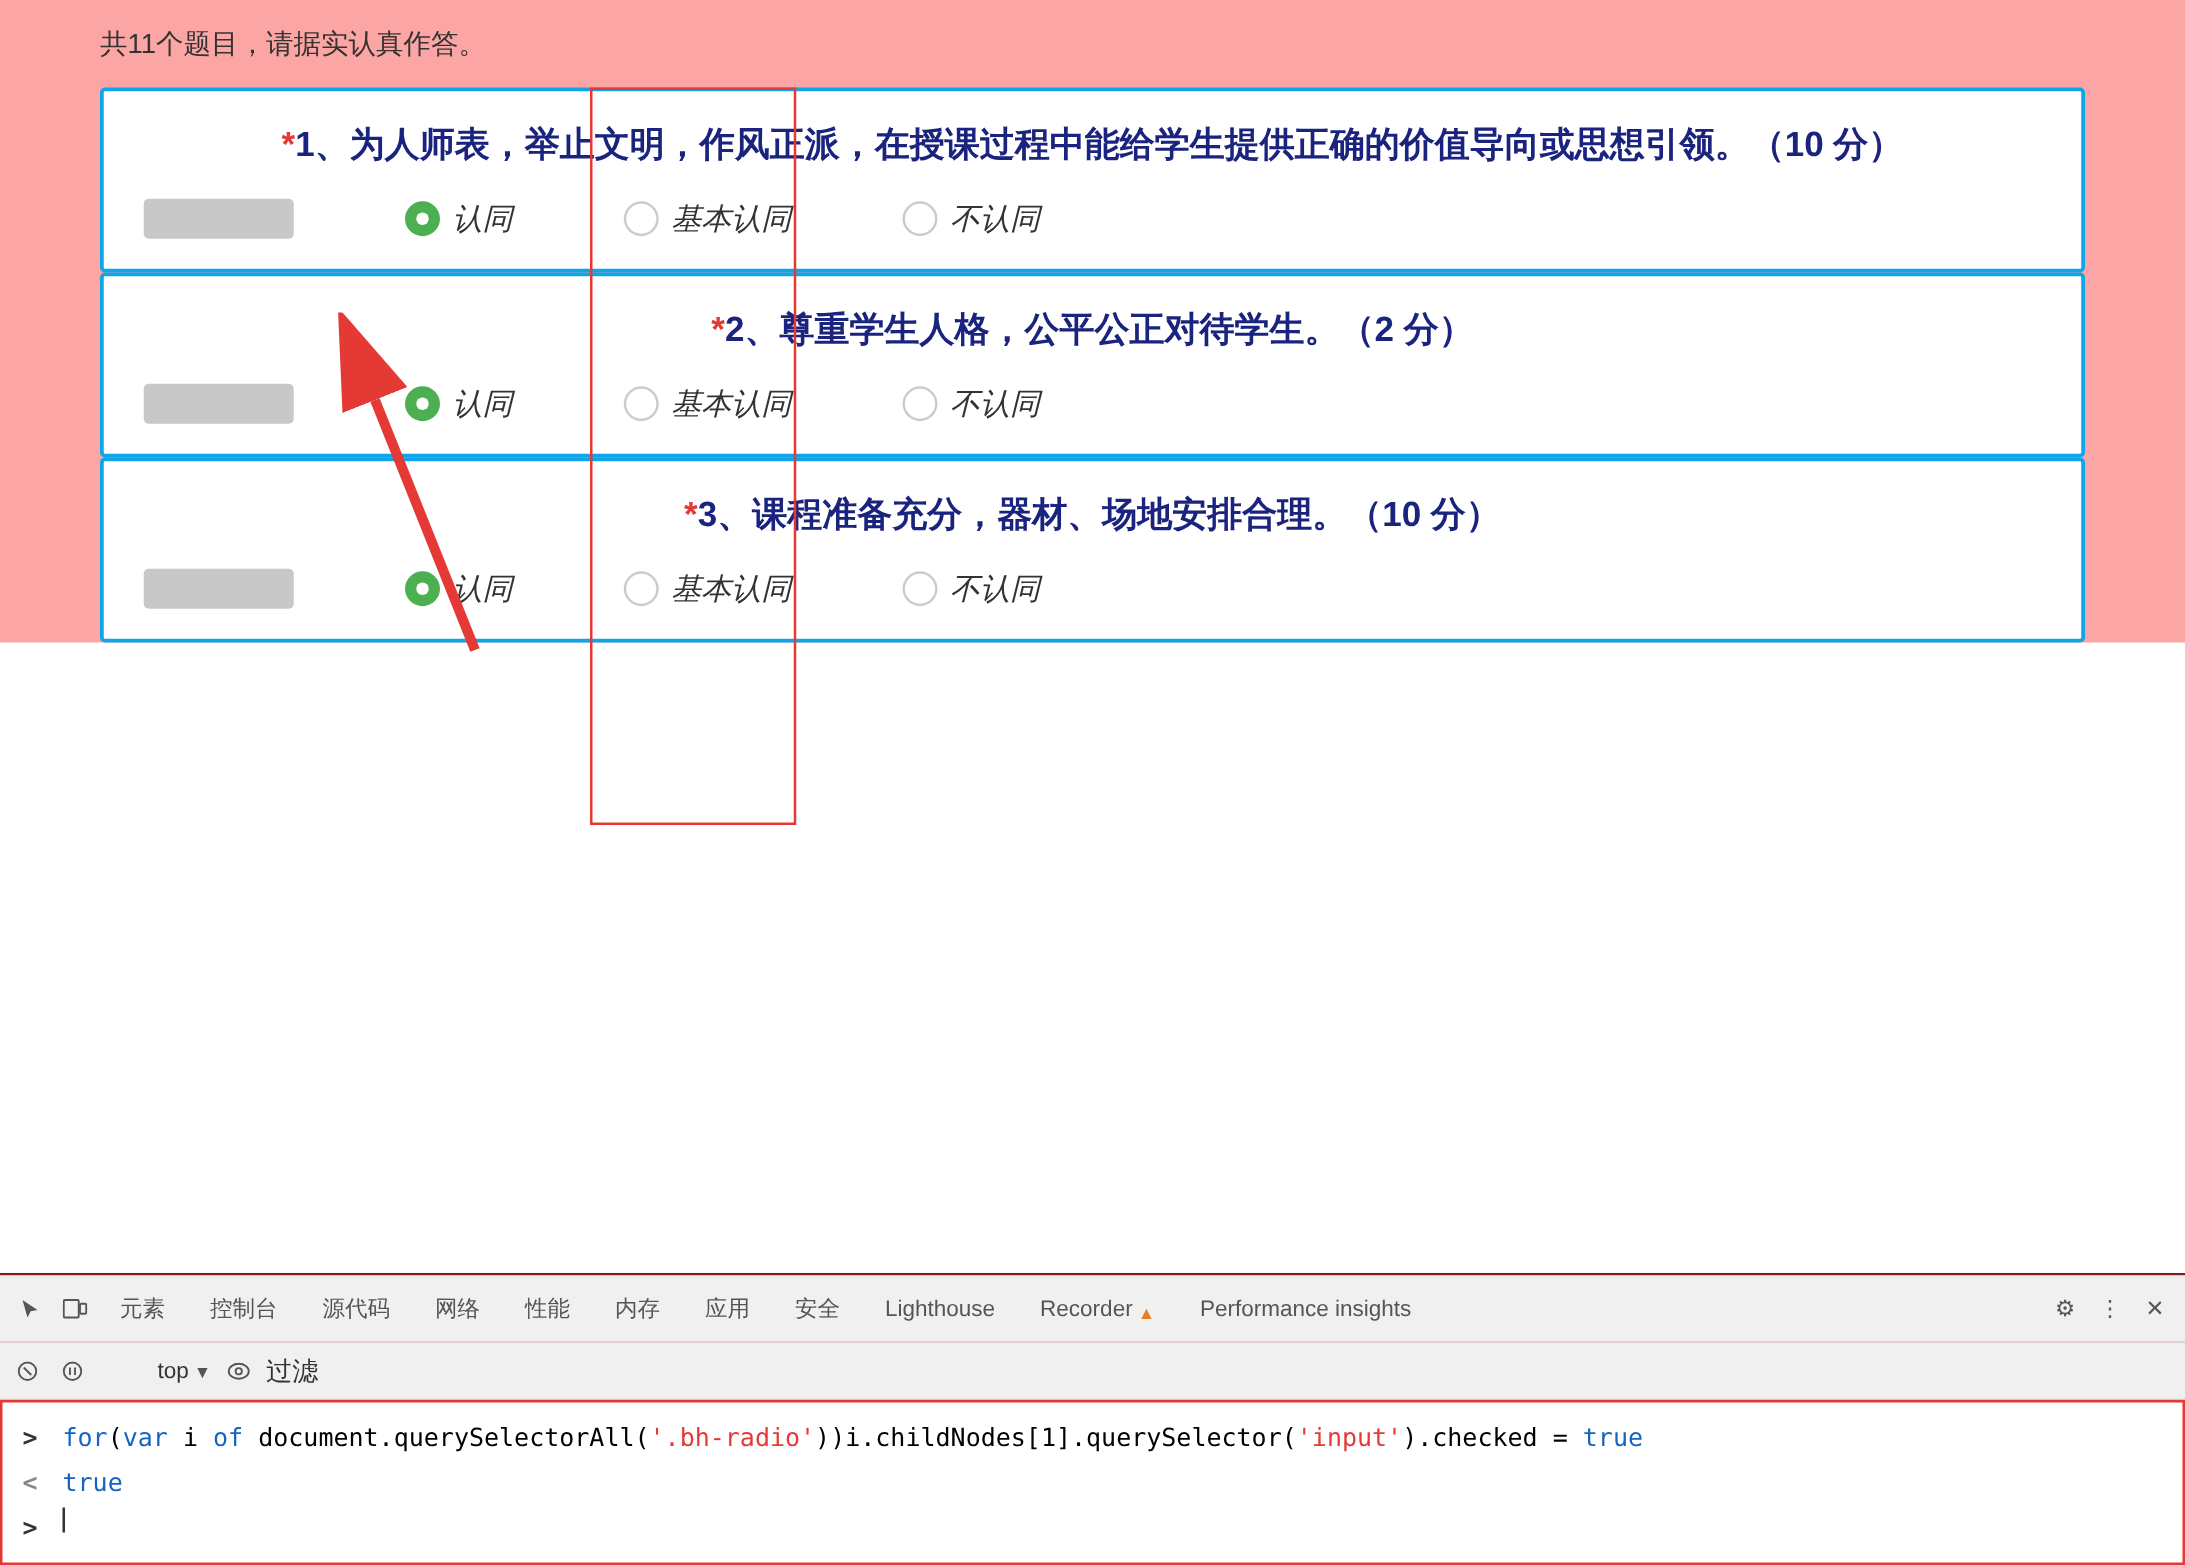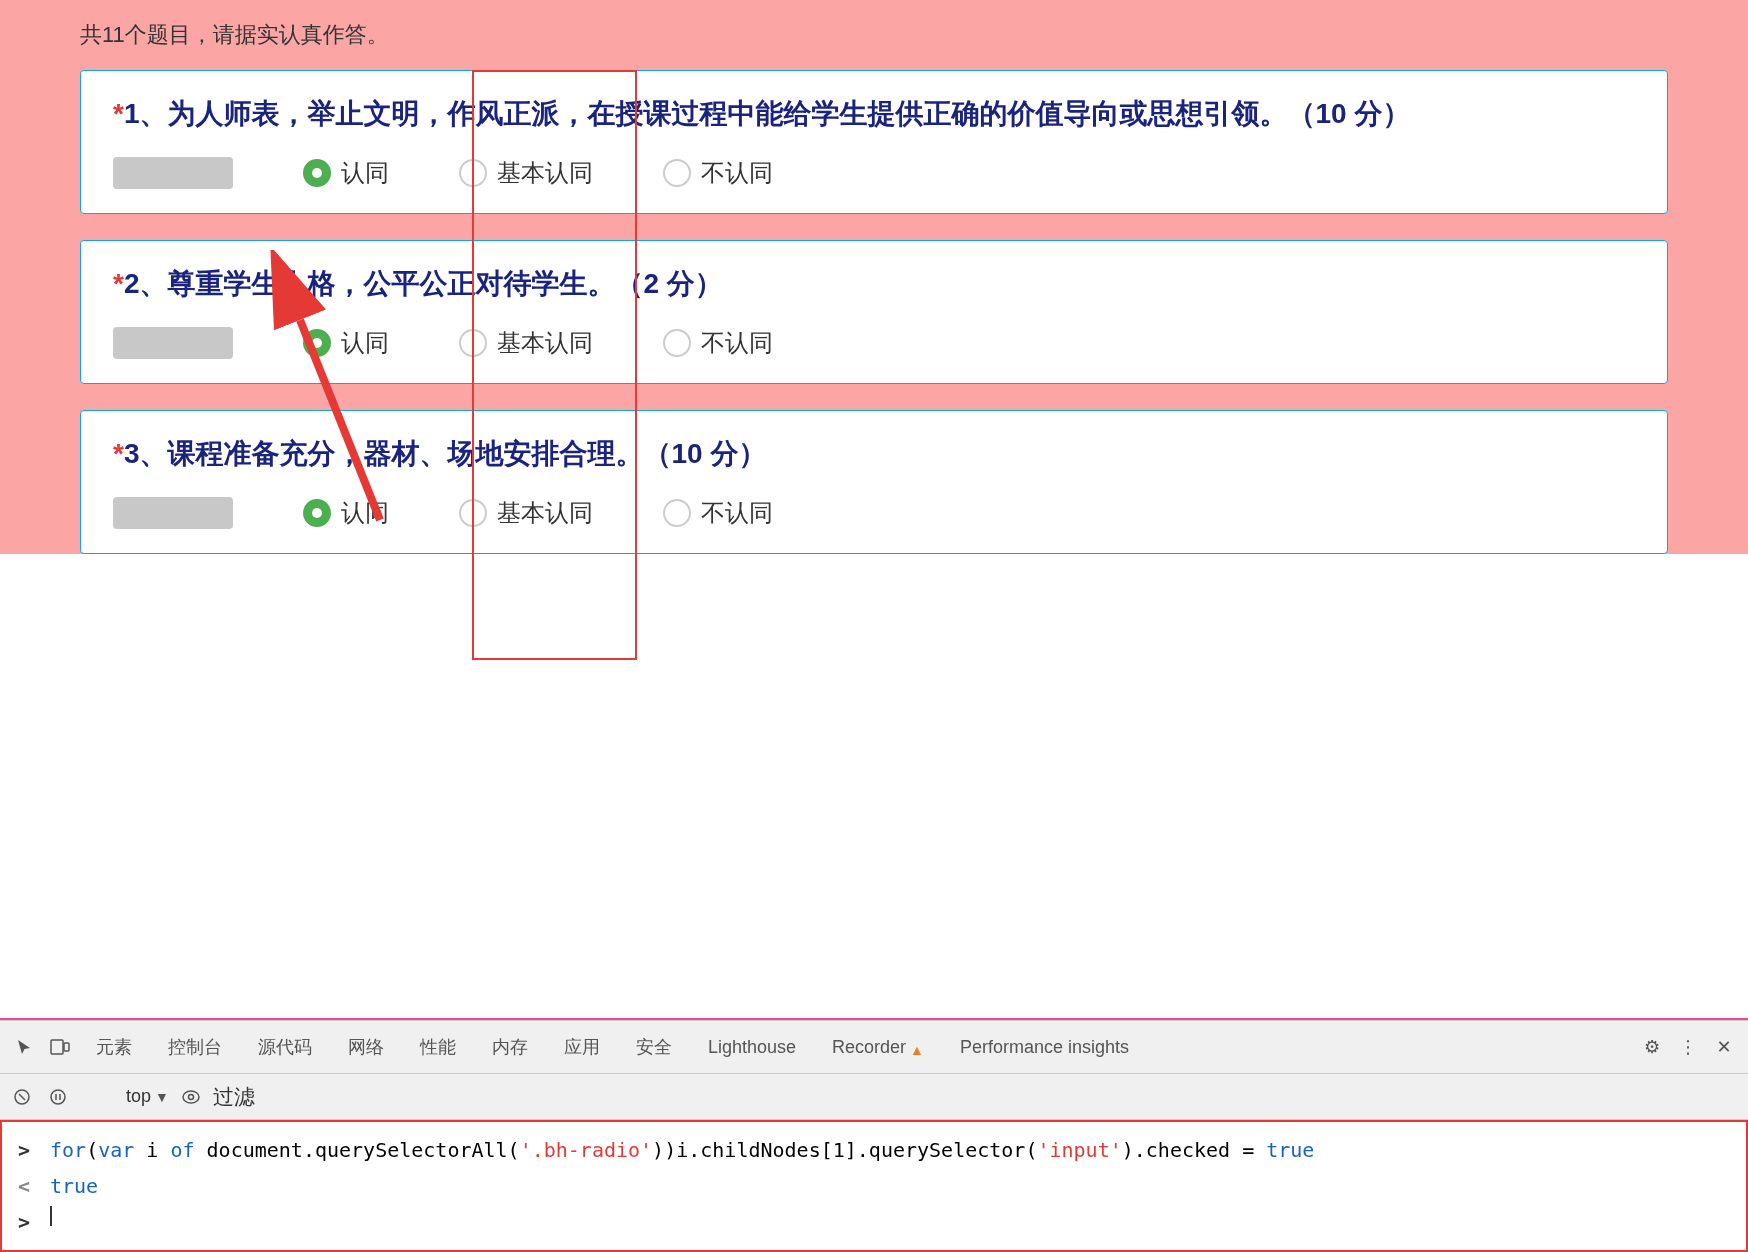--- a/index.html
+++ b/index.html
@@ -20,38 +20,40 @@
 
     .top-notice {
       font-size: 22px;
       color: #333;
       padding: 10px 0 20px 0;
     }
 
     
     .question-card {
       background: #ffffff;
-      border: 1px solid #0ea5e9;
+      border: 3px solid #0ea5e9;
       border-radius: 4px;
-      margin-bottom: 26px;
+      margin-bottom: 0;
       padding: 24px 32px;
       position: relative;
+      text-align: center;
     }
 
     .question-title {
       font-size: 28px;
       color: #1a237e;
       font-weight: 600;
       margin-bottom: 24px;
     }
 
     .question-options-row {
       display: flex;
       align-items: center;
-      gap: 70px;
+      gap: 89px;
+      font-style: italic;
     }
 
     .avatar-placeholder {
       width: 120px;
       height: 32px;
       background: #c8c8c8;
       border-radius: 4px;
     }
 
     .radio-option {
@@ -315,21 +317,21 @@
         <div class="radio-option">
           <div class="radio-circle"></div>
           <span>不认同</span>
         </div>
       </div>
     </div>
 
   </div>
 </div>
 
-<div style="position: fixed; bottom: 0; left: 0; width: 100%; background: #c2410c; border-top: 2px solid #ec4899;">
+<div style="position: fixed; bottom: 0; left: 0; width: 100%; background: #c2410c; border-top: 2px solid #7f1d1d;">
 
   <div class="devtools-bar">
 
     <button class="devtools-icon-btn">
       <svg width="18" height="18" viewBox="0 0 18 18" fill="none">
           <path d="M3 2L15 10L9.5 11L7 16L3 2Z" fill="#555"></path>
         </svg>
     </button>
     <button class="devtools-icon-btn">
       <svg width="20" height="18" viewBox="0 0 20 18" fill="none">

